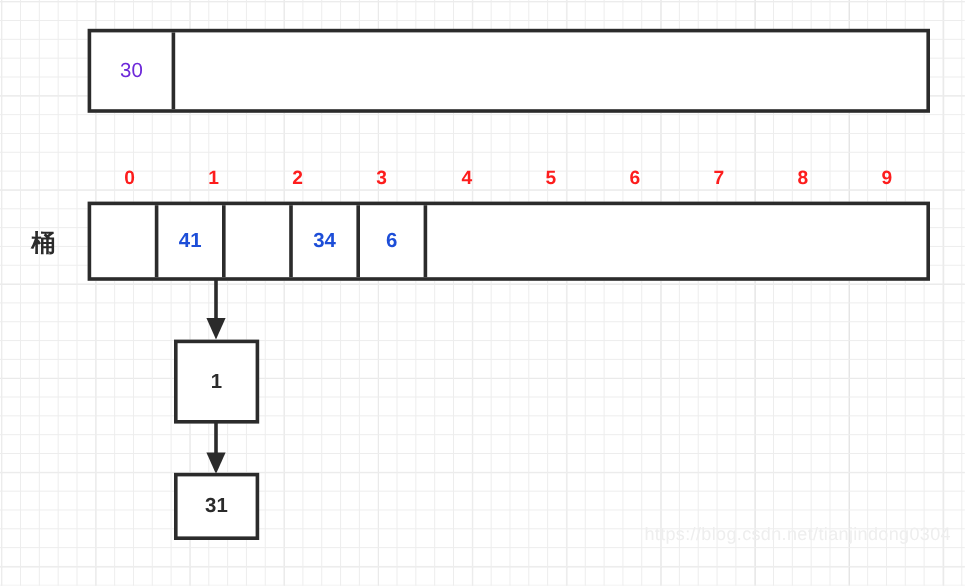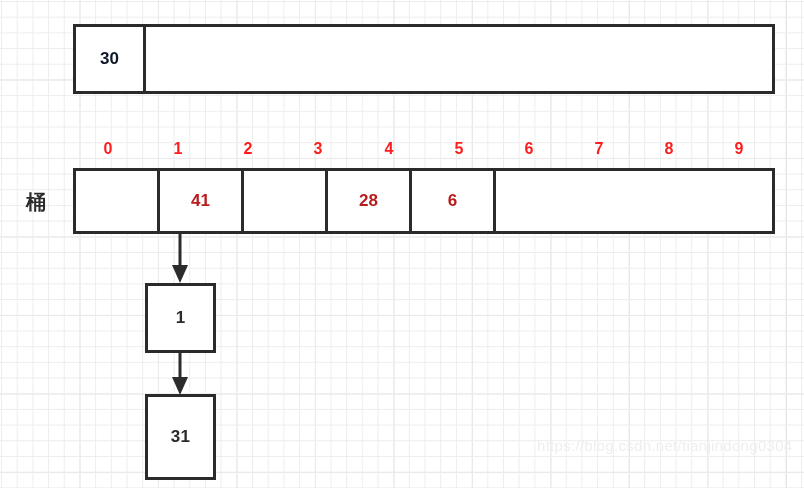--- a/index.html
+++ b/index.html
@@ -59,22 +59,22 @@
     border: 3px solid #2b2b2b;
     background: #ffffff;
     display: flex;
   }
   #top-row .tcell {
     box-sizing: border-box;
     display: flex;
     align-items: center;
     justify-content: center;
     font-size: 17px;
-    font-weight: bold;
-    color: #0f172a;
+    font-weight: normal;
+    color: #6d28d9;
     height: 100%;
   }
   #top-row .tcell.first {
     width: 70px;
     border-right: 3px solid #2b2b2b;
   }
   #top-row .tcell.rest {
     flex: 1 1 auto;
   }
 
@@ -120,47 +120,47 @@
     top: 168px;
     width: 702px;
     height: 66px;
     box-sizing: border-box;
     border: 3px solid #2b2b2b;
     background: #ffffff;
     display: flex;
   }
   #bucket-array .cell {
     box-sizing: border-box;
-    width: 84px;
+    width: 56px;
     height: 100%;
     display: flex;
     align-items: center;
     justify-content: center;
     font-size: 17px;
     font-weight: bold;
-    color: #b91c1c;
+    color: #1d4ed8;
     border-right: 3px solid #2b2b2b;
   }
   #bucket-array .cell:last-child {
     border-right: none;
     flex: 1 1 auto;
   }
 
   
   #chain-node-1 {
     left: 145px;
     top: 283px;
     width: 71px;
     height: 70px;
   }
   #chain-node-2 {
     left: 145px;
     top: 394px;
     width: 71px;
-    height: 86px;
+    height: 56px;
   }
 
   
   .arrow {
     position: absolute;
     pointer-events: none;
   }
   #arrow-1 { left: 168px; top: 232px; }
   #arrow-2 { left: 168px; top: 351px; }
 
@@ -198,21 +198,21 @@
     <div class="idx" style="left:421px">6</div>
     <div class="idx" style="left:491px">7</div>
     <div class="idx" style="left:561px">8</div>
     <div class="idx" style="left:631px">9</div>
   </div>
 
   <div id="bucket-array">
     <div class="cell"></div>
     <div class="cell">41</div>
     <div class="cell"></div>
-    <div class="cell">28</div>
+    <div class="cell">34</div>
     <div class="cell">6</div>
     <div class="cell"></div>
   </div>
 
   <svg id="arrow-1" class="arrow" width="24" height="52">
     <line x1="12" y1="0" x2="12" y2="40" stroke="#2b2b2b" stroke-width="3"></line>
     <polygon points="12,51 4,33 20,33" fill="#2b2b2b"></polygon>
   </svg>
 
   <div class="box" id="chain-node-1">1</div>

